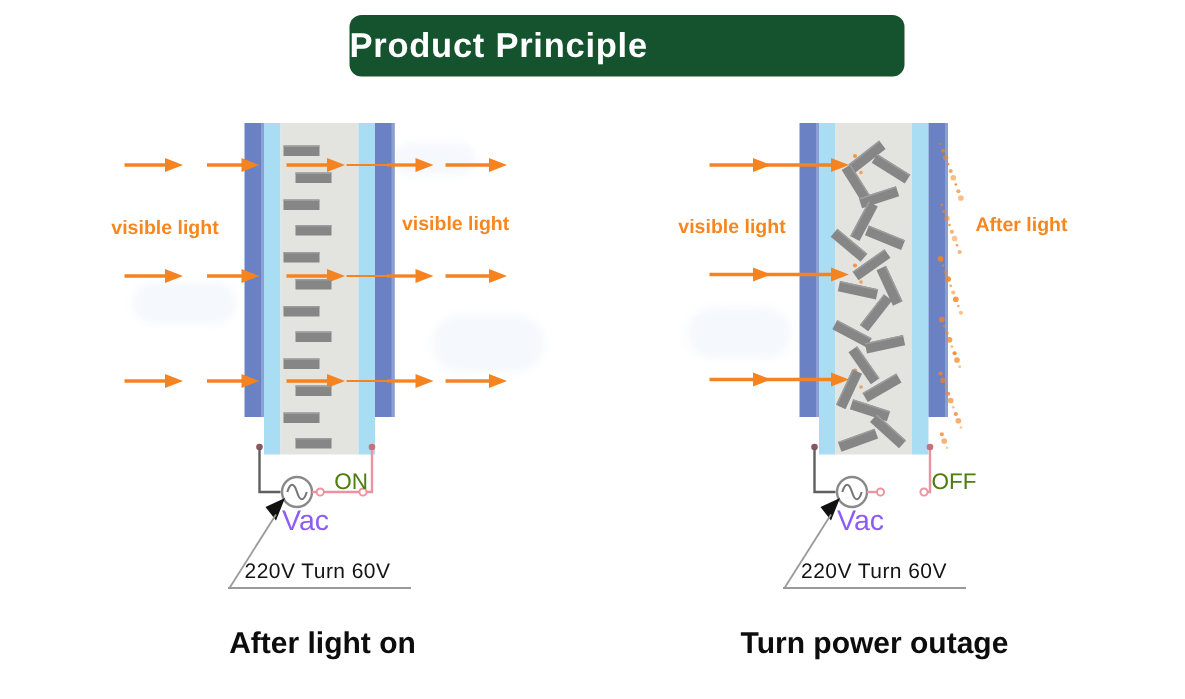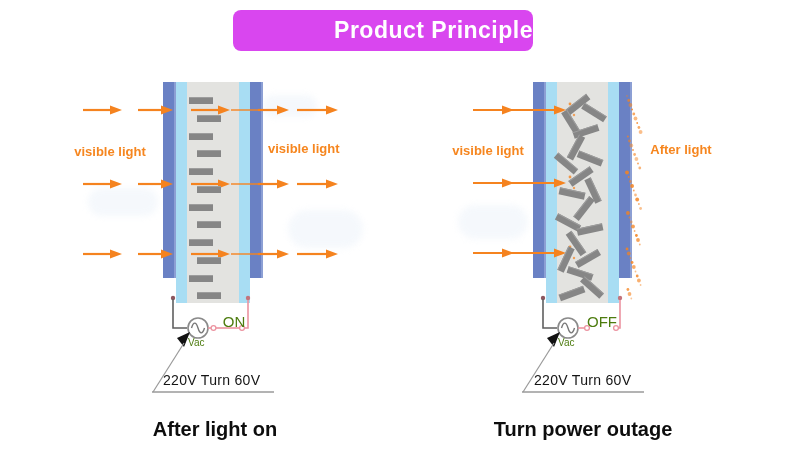--- a/index.html
+++ b/index.html
@@ -3,22 +3,22 @@
 <meta charset="utf-8">
 <style>
   html,body{margin:0;padding:0;background:#ffffff;}
   #stage{
     position:relative;width:790px;height:466px;background:#ffffff;overflow:hidden;
     font-family:"Liberation Sans",sans-serif;
   }
   .abs{position:absolute;}
   
   #banner{
-    left:233px;top:10px;width:300px;height:41px;background:#d946ef;border-radius:8px;
-    display:flex;align-items:center;justify-content:flex-end;
+    left:233px;top:10px;width:370px;height:41px;background:#14532d;border-radius:8px;
+    display:flex;align-items:center;justify-content:flex-start;
   }
   #banner span{color:#ffffff;font-weight:bold;font-size:23px;letter-spacing:.5px;}
   
   .smudge{background:#edf3fa;border-radius:20px;filter:blur(3px);opacity:.55;}
   
   .pane{background:#6a81c4;box-shadow:inset -2px 0 0 #8c9fd4;}
   .film{background:#a8ddf3;}
   .core{background:#e3e3e0;}
   #on-pane-l{left:163px;top:82px;width:13px;height:196px;}
   #on-film-l{left:176px;top:82px;width:11px;height:221px;}
@@ -34,22 +34,22 @@
   .bar{position:absolute;width:24px;height:6px;background:#868686;border-top:1px solid #9d9d9d;}
   
   .olabel{color:#f6861f;font-weight:bold;font-size:13px;text-align:center;white-space:nowrap;}
   #lbl-on-left {left:74px; top:144px;width:72px;}
   #lbl-on-right{left:268px;top:141px;width:70px;}
   #lbl-off-left{left:448px;top:143px;width:80px;}
   #lbl-off-right{left:645px;top:142px;width:72px;}
   
   .swlabel{font-size:15px;color:#4d7c0f;font-weight:500;white-space:nowrap;}
   #sw-on {left:219px;top:313px;width:30px;text-align:center;}
-  #sw-off{left:586px;top:313px;width:32px;text-align:center;}
-  .vac{font-size:10px;color:#4d7c0f;white-space:nowrap;}
+  #sw-off{left:620px;top:313px;width:32px;text-align:center;}
+  .vac{font-size:19px;color:#8b5cf6;white-space:nowrap;}
   #vac-on {left:188px;top:337px;}
   #vac-off{left:558px;top:337px;}
   .vnote{font-size:14px;color:#141414;letter-spacing:.3px;white-space:nowrap;}
   #vnote-on {left:163px;top:372px;}
   #vnote-off{left:534px;top:372px;}
   
   .caption{font-size:20px;font-weight:bold;color:#0d0d0d;text-align:center;white-space:nowrap;}
   #cap-on {left:115px;top:418px;width:200px;}
   #cap-off{left:463px;top:418px;width:240px;}
   svg{position:absolute;left:0;top:0;}

